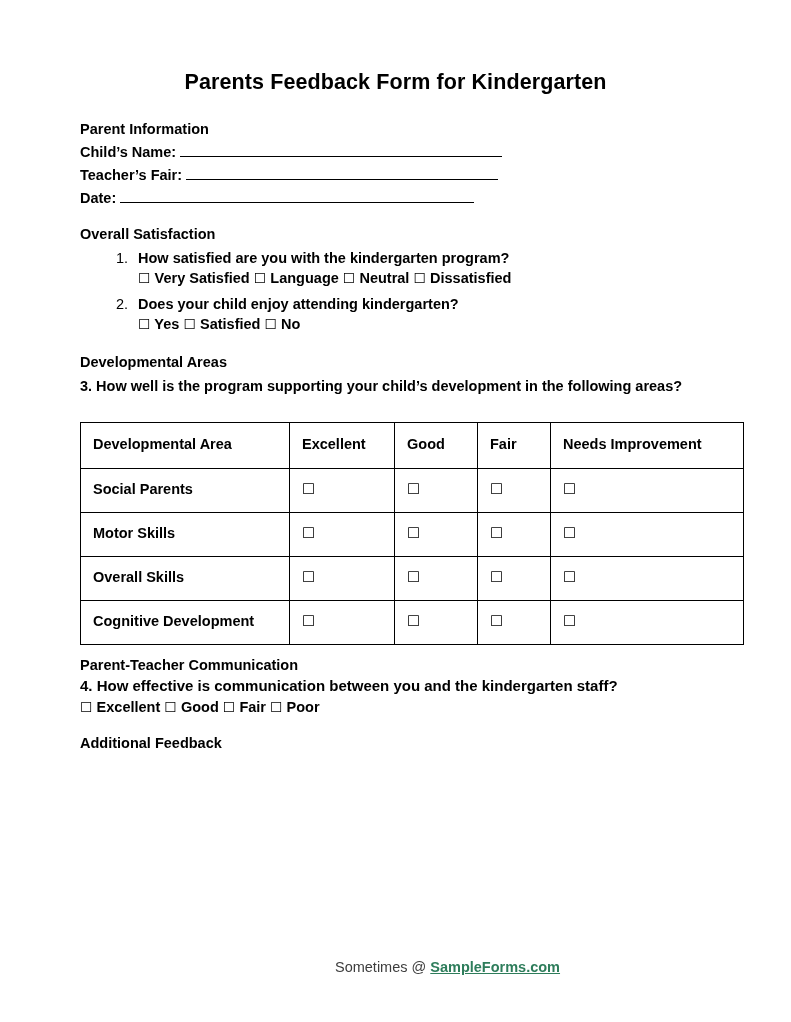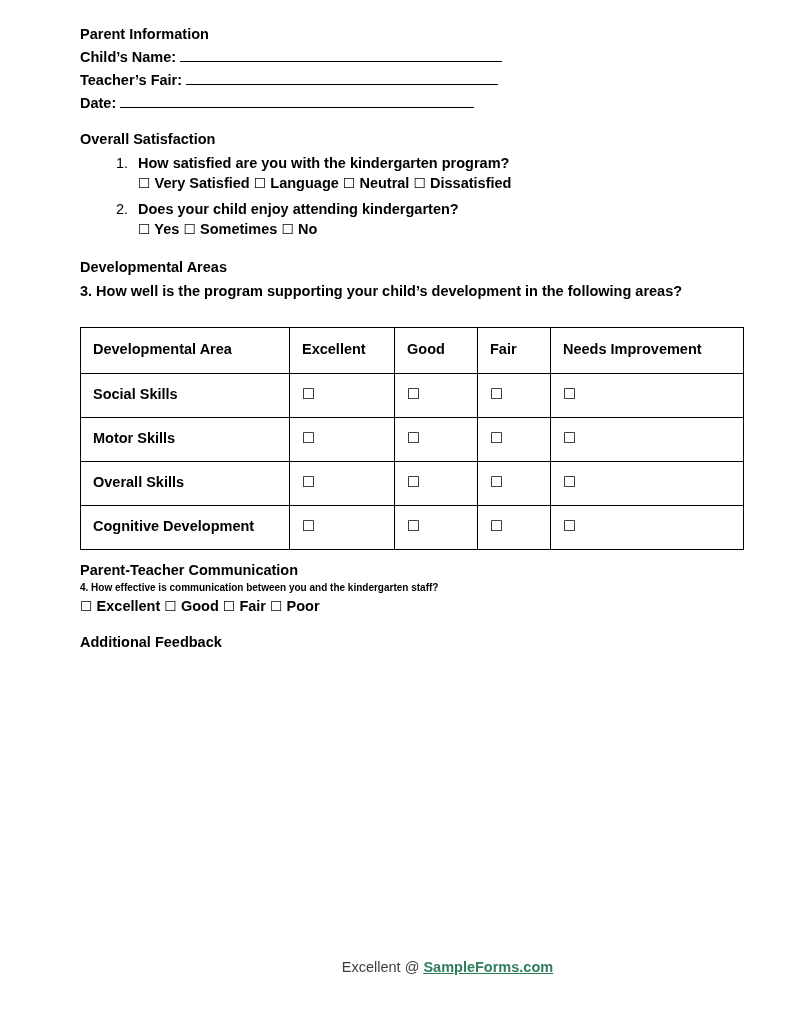--- a/index.html
+++ b/index.html
@@ -113,21 +113,21 @@
   }
   table.dev-table tr.head td.c-area { }
   .cell-cb {
     font-family: "DejaVu Sans", sans-serif;
     font-weight: normal;
     font-size: 14px;
   }
   .tall td { padding-bottom: 30px; }
 
   .comm-q {
-    font-size: 10px;
+    font-size: 15px;
     font-weight: bold;
     margin: 4px 0 0 0;
   }
   .comm-opts {
     font-size: 14.5px;
     font-weight: bold;
     margin: 5px 0 0 0;
   }
   .footer {
     position: absolute;
@@ -144,20 +144,21 @@
     text-decoration: underline;
     font-weight: bold;
     margin-top: 26px;
   }
 </style>
 </head>
 <body>
 
 <div class="page">
 
+  <h1 class="doc-title">Parents Feedback Form for Kindergarten</h1>
 
   <div class="block-gap-lg"></div>
 
   <p class="section-head">Parent Information</p>
 
   <p class="field-line">
     <span class="field-label">Child’s Name:</span><span class="underline u2"></span>
   </p>
   <p class="field-line">
     <span class="field-label">Teacher’s Fair:</span><span class="underline u3"></span>
@@ -183,21 +184,21 @@
         <span class="cb">☐</span>
         <span>Dissatisfied</span>
       </div>
     </li>
     <li>
       <span>Does your child enjoy attending kindergarten?</span>
       <div class="opts">
         <span class="cb">☐</span>
         <span>Yes</span>
         <span class="cb">☐</span>
-        <span>Sometimes</span>
+        <span>Satisfied</span>
         <span class="cb">☐</span>
         <span>No</span>
       </div>
     </li>
   </ol>
 
   <div class="block-gap-sm"></div>
 
   <p class="section-head">Developmental Areas</p>
   <p class="para">3. How well is the program supporting your child’s development in the following areas?</p>
@@ -205,21 +206,21 @@
   <table class="dev-table">
     <tbody>
         <tr class="head">
       <td class="c-area">Developmental Area</td>
       <td class="c-ex">Excellent</td>
       <td class="c-good">Good</td>
       <td class="c-fair">Fair</td>
       <td class="c-ni">Needs Improvement</td>
     </tr>
     <tr>
-      <td class="c-area">Social Skills</td>
+      <td class="c-area">Social Parents</td>
       <td class="c-ex cell-cb">☐</td>
       <td class="c-good cell-cb">☐</td>
       <td class="c-fair cell-cb">☐</td>
       <td class="c-ni cell-cb">☐</td>
     </tr>
     <tr>
       <td class="c-area">Motor Skills</td>
       <td class="c-ex cell-cb">☐</td>
       <td class="c-good cell-cb">☐</td>
       <td class="c-fair cell-cb">☐</td>
@@ -255,17 +256,17 @@
     <span>Fair</span>
     <span class="cb">☐</span>
     <span>Poor</span>
   </p>
 
   <div class="block-gap-md"></div>
 
   <p class="section-head">Additional Feedback</p>
 
   <div class="footer">
-    <span>Excellent @</span>
+    <span>Sometimes @</span>
     <a href="#">SampleForms.com</a>
   </div>
 
 </div>
 
 </body></html>

